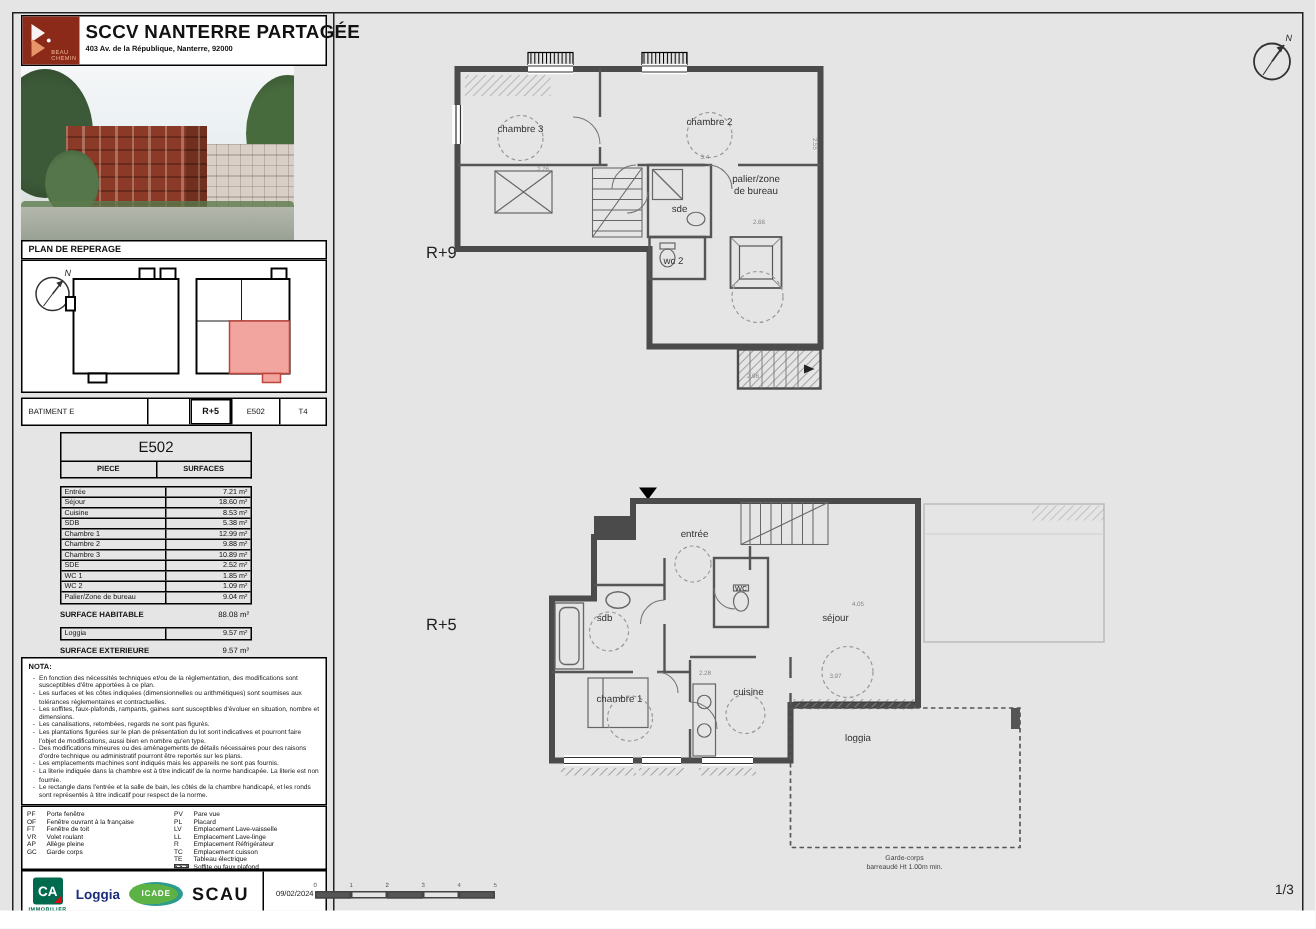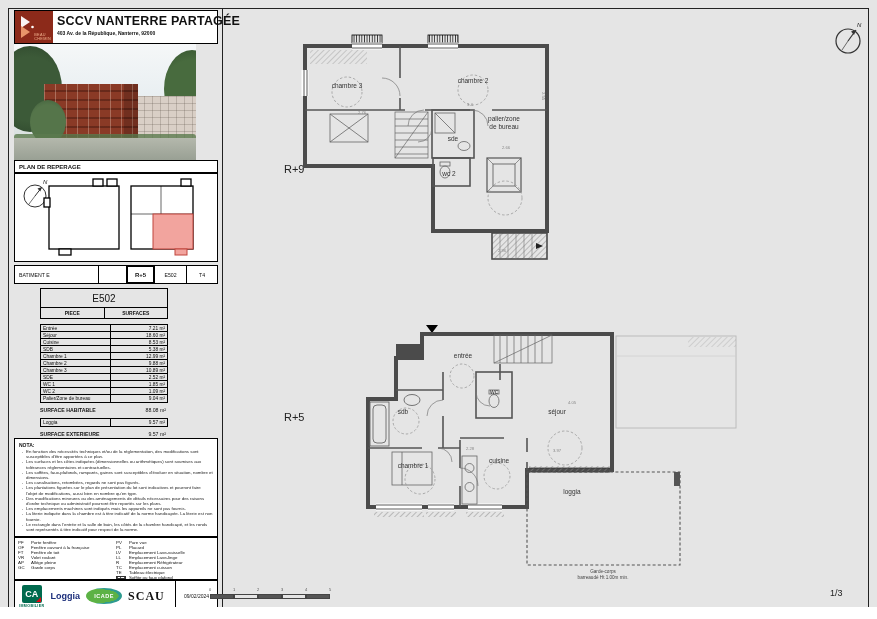--- a/index.html
+++ b/index.html
@@ -86,28 +86,28 @@
   .ca-wrap { display:flex; flex-direction:column; align-items:center; margin-left:4px; }
   .ca-logo { width:20px; height:18px; background:#006a4e; border-radius:2px; color:#fff;
              font-weight:bold; font-size:9px; text-align:center; line-height:18px; position:relative; }
   .ca-logo::after { content:""; position:absolute; right:1px; bottom:1px; border-left:5px solid transparent;
              border-bottom:5px solid #e30613; }
   .ca-sub { font-size:3.6px; color:#006a4e; letter-spacing:.4px; margin-top:1px; font-weight:bold; }
   .novaxia { font-size:9px; font-weight:800; color:#1d2f7c; margin-left:6px; }
   .icade { margin-left:6px; width:36px; height:16px; border-radius:50%;
            background:radial-gradient(ellipse at 35% 50%, #5cb245 0 60%, #2e9b8f 61% 100%);
            color:#fff; font-size:5.5px; font-weight:bold; text-align:center; line-height:16px; letter-spacing:.5px; }
-  .scau { font-size:12px; font-weight:900; color:#111; letter-spacing:1px; margin-left:6px;font-family:Liberation Serif, serif; }
+  .scau { font-size:12px; font-weight:900; color:#111; letter-spacing:1px; margin-left:6px; }
   .date-cell { margin-left:auto; border-left:1px solid #000; height:100%; width:42px; display:flex;
                align-items:center; justify-content:center; font-size:5px; }
 
   
   .plan-svg { position:absolute; }
   .floor-label { position:absolute; font-size:11px; color:#222; }
-  .page-num { position:absolute; left:830px; top:588px; font-size:9px; color:#222; }
+  .page-num { position:absolute; left:850px; top:588px; font-size:9px; color:#222; }
   .blue-mark { position:absolute; left:224px; top:609px; width:6px; height:6px; background:#2438b8; }
 
   .scalebar { position:absolute; left:210px; top:594px; width:120px; height:5px; display:flex; }
   .sb-seg { flex:1; border:.8px solid #444; }
   .sb-seg.f { background:#555; }
   .sb-ticks { position:absolute; left:210px; top:587px; width:124px; height:6px; }
   .sb-tick { position:absolute; font-size:4px; color:#555; }
 
   .compass-main { position:absolute; left:828px; top:14px; }
 

